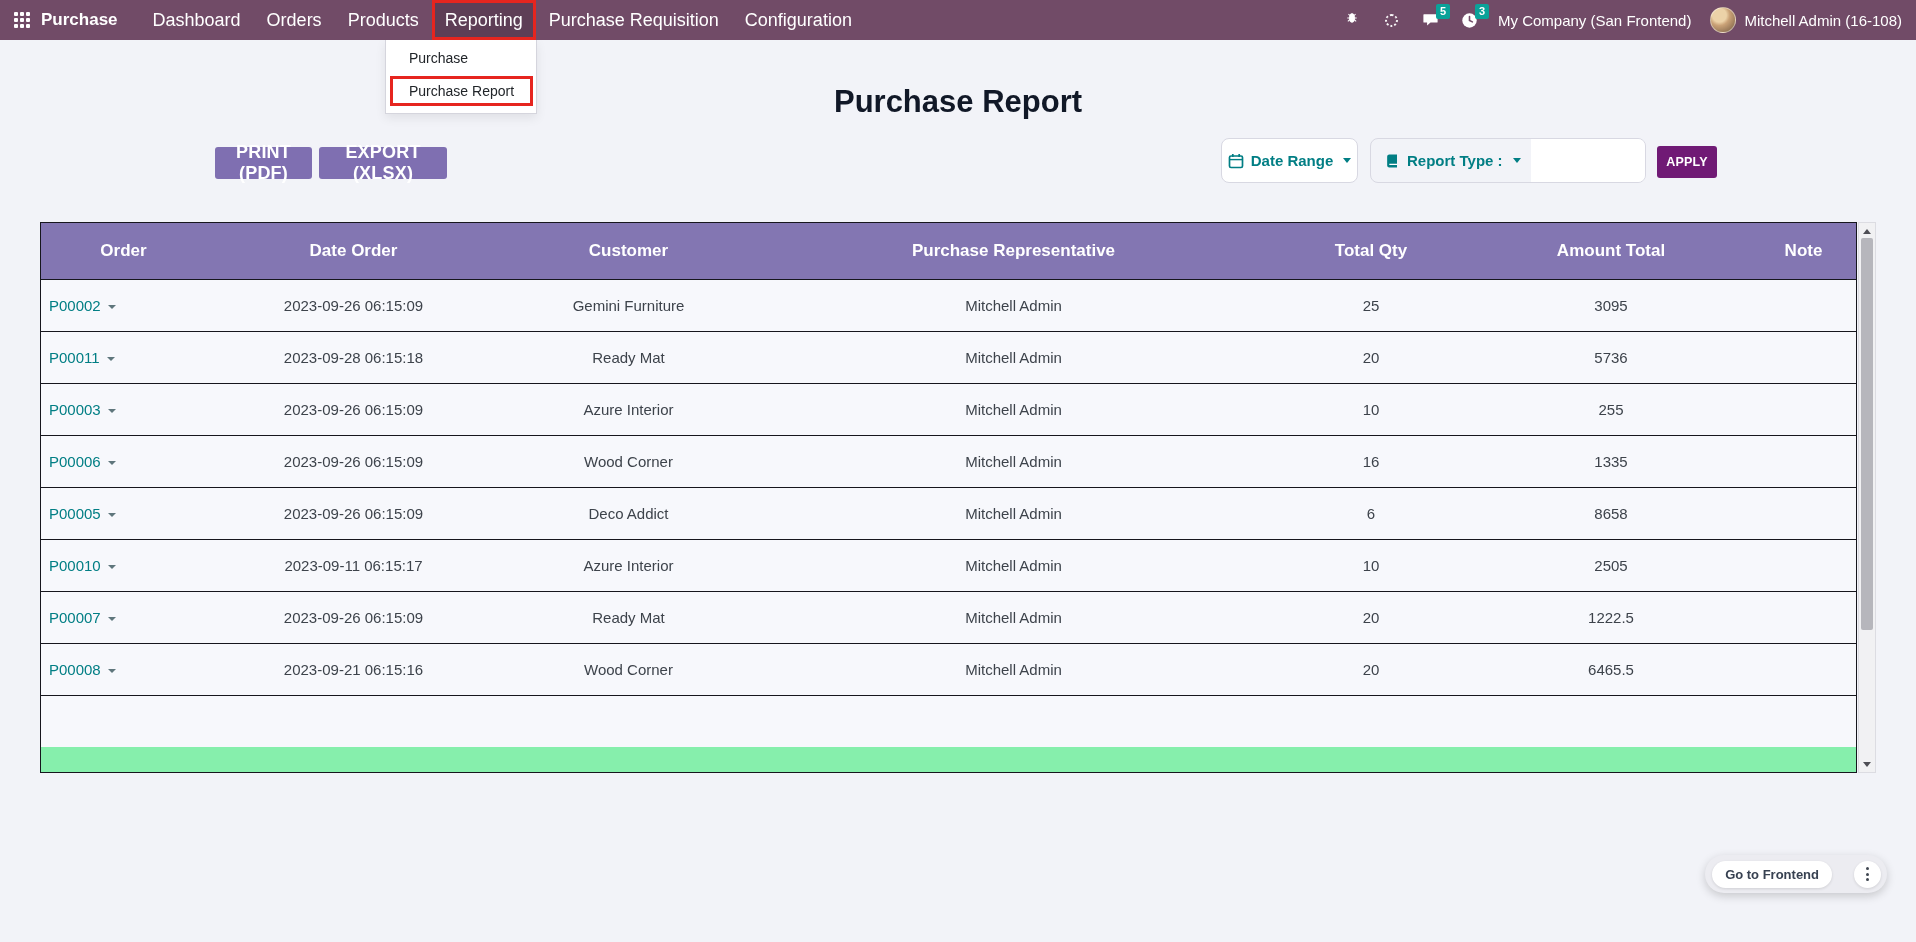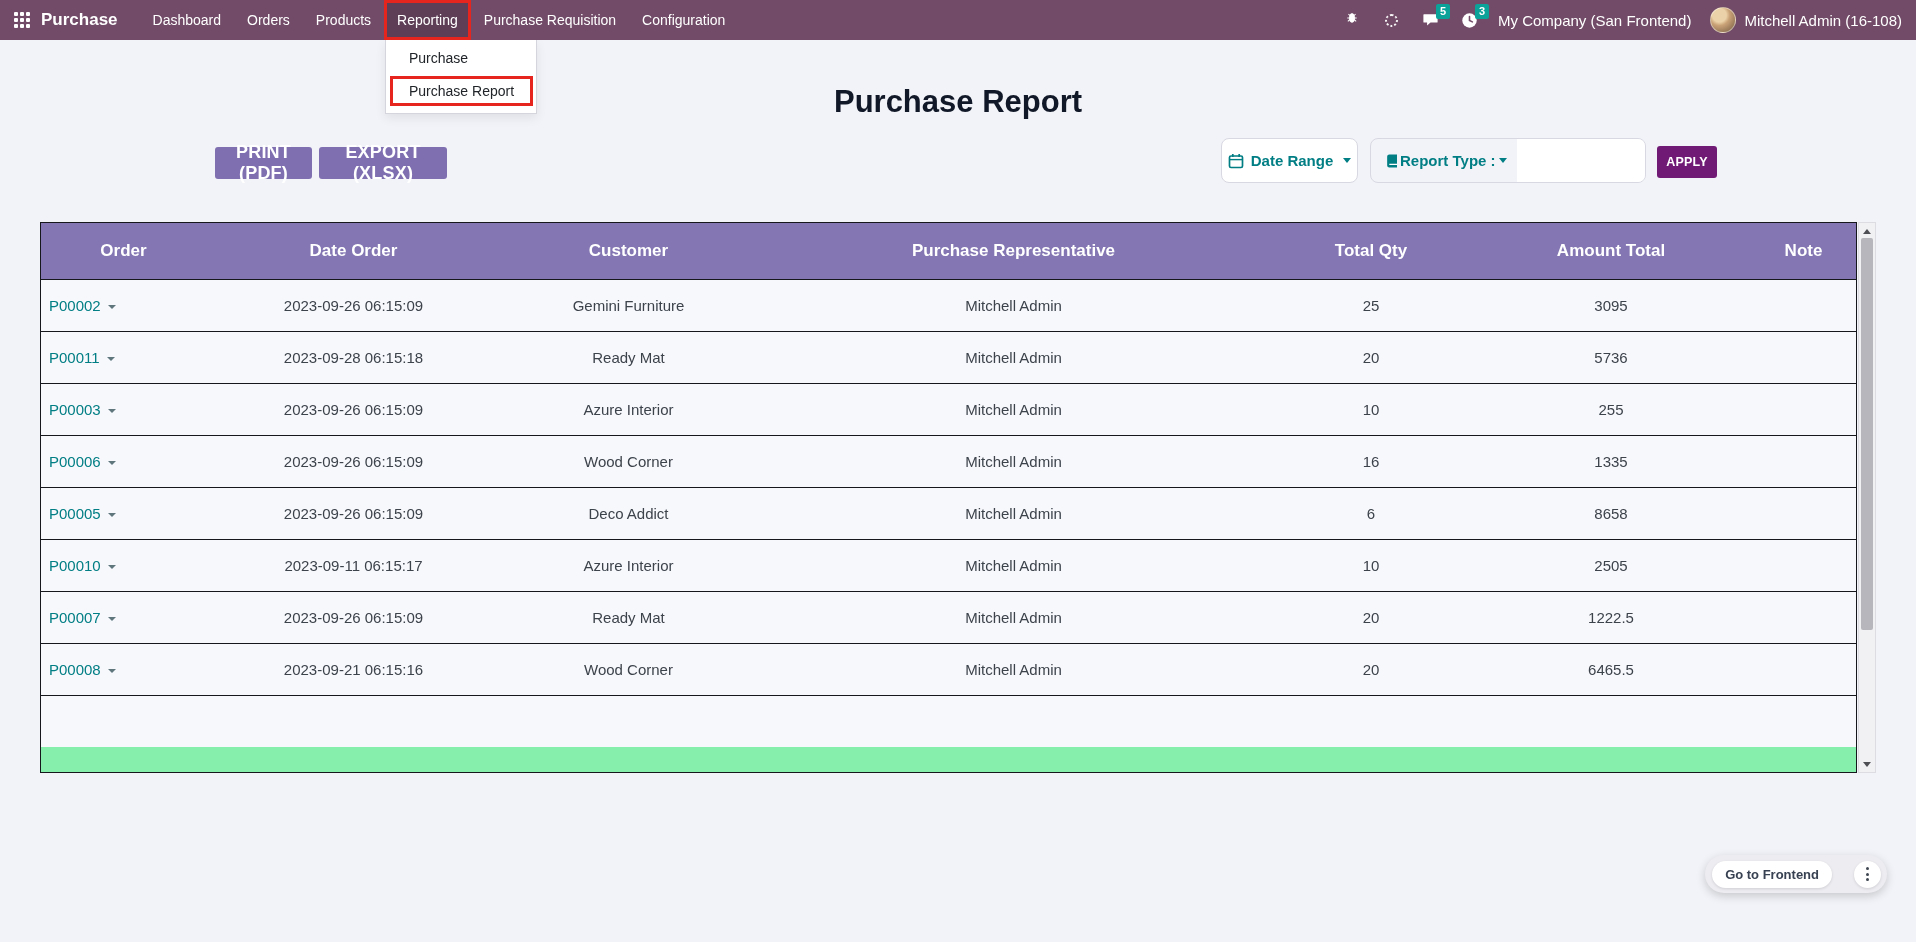--- a/index.html
+++ b/index.html
@@ -8,21 +8,21 @@
     width:1916px; height:942px; position:relative; overflow:hidden;
     background:#f2f3f8; font-family:"Liberation Sans", sans-serif;
   }
 
   
   .topbar{position:absolute;top:0;left:0;right:0;height:40px;background:#714B67;display:flex;align-items:center;color:#fff;z-index:20;}
   .apps{width:16px;height:16px;margin:0 11px 0 14px;display:grid;grid-template-columns:repeat(3,4px);grid-template-rows:repeat(3,4px);gap:2px;cursor:pointer;}
   .apps span{background:#fff;border-radius:1px;}
   .brand{font-size:17px;font-weight:700;margin-right:22px;white-space:nowrap;}
   .nav-menu{display:flex;height:100%;align-items:stretch;}
-  .nav-item{padding:12px 13px;font-size:14px;display:flex;align-items:center;cursor:pointer;white-space:nowrap;}
+  .nav-item{padding:12px 13px;font-size:18px;display:flex;align-items:center;cursor:pointer;white-space:nowrap;}
   .nav-item.active{background:rgba(0,0,0,.16);box-shadow:inset 0 0 0 3px #e6251f;}
   .tb-right{margin-left:auto;display:flex;align-items:center;gap:19px;padding-right:14px;}
   .systray-icon{position:relative;width:20px;height:20px;display:flex;align-items:center;justify-content:center;cursor:pointer;}
   .badge{position:absolute;top:-6px;right:-10px;background:#0aa299;color:#fff;font-size:11px;font-weight:700;padding:1px 4px;border-radius:2px;line-height:13px;}
   .spinner{width:13px;height:13px;border:2px dotted rgba(255,255,255,.95);border-radius:50%;}
   .company,.user{font-size:15px;white-space:nowrap;cursor:pointer;}
   .avatar{width:26px;height:26px;border-radius:50%;border:1px solid rgba(255,255,255,.45);cursor:pointer;
     background:radial-gradient(circle at 35% 30%, #ecd2a8 0 30%, #caa277 45%, #6f573f 100%);}
   .user-wrap{display:flex;align-items:center;gap:8px;}
 
@@ -39,21 +39,21 @@
   .btn{position:absolute;background:#7f6fb1;color:#fff;font-weight:700;font-size:18px;border:none;border-radius:3px;
     display:flex;align-items:center;justify-content:center;cursor:pointer;font-family:inherit;letter-spacing:.2px;}
   #btn-print{left:215px;top:147px;width:97px;height:32px;}
   #btn-export{left:319px;top:147px;width:128px;height:32px;}
   #btn-apply{left:1657px;top:146px;width:60px;height:32px;font-size:12.5px;background:#701a75;}
 
   .filter{position:absolute;top:138px;height:45px;border:1px solid #d8d8e2;border-radius:8px;display:flex;align-items:center;
     color:#017e84;font-weight:700;font-size:15px;cursor:pointer;}
   #date-range{left:1221px;width:137px;justify-content:center;gap:7px;background:#fff;}
   #report-type{left:1370px;width:276px;background:transparent;padding:0;overflow:hidden;}
-  #report-type .rt-label{display:flex;align-items:center;padding:0 10px 0 14px;height:100%;}
+  #report-type .rt-label{display:flex;align-items:center;gap:7px;padding:0 10px 0 14px;height:100%;}
   #report-type .rt-input{flex:1;background:#fff;height:100%;}
   .caret{width:0;height:0;border-left:4.5px solid transparent;border-right:4.5px solid transparent;border-top:5px solid currentColor;margin-left:3px;}
 
   
   .table-wrap{position:absolute;left:40px;top:222px;width:1817px;height:551px;border:1px solid #16161d;overflow:hidden;background:#86efac;}
   table{border-collapse:collapse;table-layout:fixed;width:1815px;}
   thead th{background:#8376b2;color:#fff;font-size:17px;font-weight:700;height:56px;text-align:center;}
   tbody td{height:52px;font-size:15px;color:#3d434b;text-align:center;border-top:1px solid #16161d;background:#f7f8fc;}
   tbody td.order-cell{text-align:left;padding-left:8px;}
   .order-link{color:#017e84;cursor:pointer;font-size:15px;}

